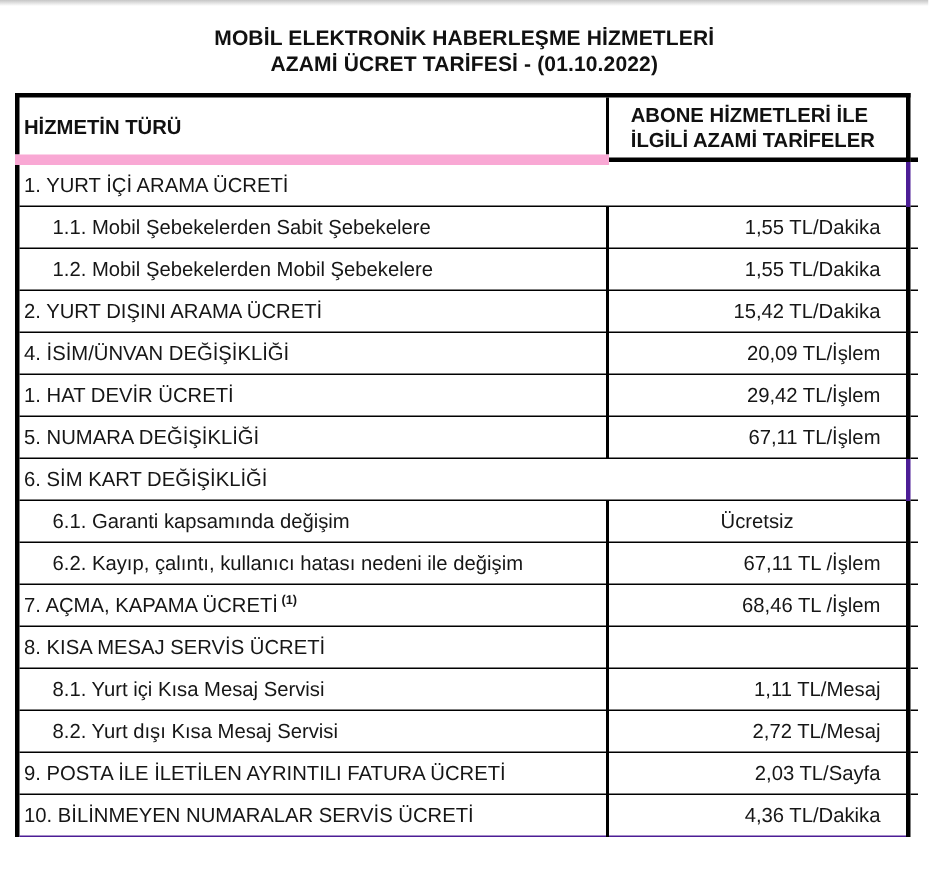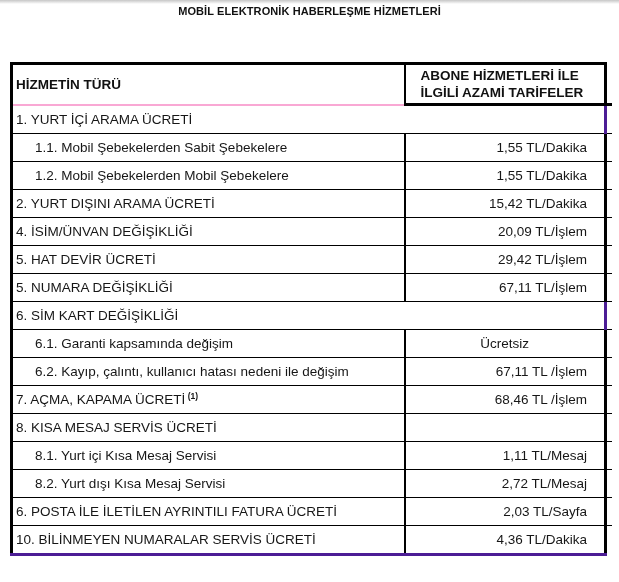--- a/index.html
+++ b/index.html
@@ -16,26 +16,26 @@
     overflow: hidden;
   }
   .top-edge {
     position: absolute;
     top: 0; left: 0;
     width: 619px; height: 4px;
     background: linear-gradient(to bottom, #c6c6c6, #ffffff);
   }
   .doc-title {
     position: absolute;
-    top: 3px;
+    top: 17px;
     left: 0;
     width: 100%;
     text-align: center;
     font-weight: bold;
-    font-size: 11px;
+    font-size: 14px;
     line-height: 16.5px;
     letter-spacing: 0.1px;
     color: #111111;
   }
   .table-wrap {
     position: absolute;
     top: 62px;
     left: 10px;
   }
   table.tariff {
@@ -56,21 +56,21 @@
     text-align: left;
     vertical-align: middle;
     height: 34px;
     padding: 2px 3px 2px 3px;
     line-height: 17px;
     color: #111111;
   }
   th.h-label {
     border-top: 3px solid #000;
     border-left: 3px solid #000;
-    border-bottom: 2px solid #f9a8d4;
+    border-bottom: 7px solid #f9a8d4;
     margin-left: 32px;
   }
   th.h-value {
     border-top: 3px solid #000;
     border-left: 2px solid #000;
     border-right: 3px solid #000;
     border-bottom: 3px solid #000;
     padding-left: 15px;
   }
   th.h-tick {
@@ -101,37 +101,38 @@
   }
   td.value.center {
     text-align: center;
     padding-right: 3px;
   }
   td.tick {
     border: none;
     border-bottom: 1.5px solid #000;
     padding: 0;
   }
-  tr.last td.label, tr.last td.value { border-bottom: 3px solid #4c1d95; margin-left: 16px; }
+  tr.last td.label, tr.last td.value { border-bottom: 1px solid #4c1d95; margin-left: 16px; }
   tr.last td.tick { border-bottom: none; }
 
   sup.fnote {
     font-size: 8.5px;
     font-weight: bold;
     vertical-align: super;
     line-height: 0;
   }
 </style>
 </head>
 <body>
 
 <div class="top-edge"></div>
 
 <div class="doc-title">
   <div>MOBİL ELEKTRONİK HABERLEŞME HİZMETLERİ</div>
+  <div>AZAMİ ÜCRET TARİFESİ - (01.10.2022)</div>
 </div>
 
 <div class="table-wrap">
   <table class="tariff">
     <colgroup>
       <col class="c1">
         <col class="c2">
         <col class="c3">
     </colgroup>
     <thead>
@@ -163,21 +164,21 @@
           <td class="label">2. YURT DIŞINI ARAMA ÜCRETİ</td>
           <td class="value">15,42 TL/Dakika</td>
           <td class="tick"></td>
         </tr>
         <tr>
           <td class="label">4. İSİM/ÜNVAN DEĞİŞİKLİĞİ</td>
           <td class="value">20,09 TL/İşlem</td>
           <td class="tick"></td>
         </tr>
         <tr>
-          <td class="label">5. HAT DEVİR ÜCRETİ</td>
+          <td class="label">1. HAT DEVİR ÜCRETİ</td>
           <td class="value">29,42 TL/İşlem</td>
           <td class="tick"></td>
         </tr>
         <tr>
           <td class="label">5. NUMARA DEĞİŞİKLİĞİ</td>
           <td class="value">67,11 TL/İşlem</td>
           <td class="tick"></td>
         </tr>
         <tr>
           <td class="label span" colspan="2">6. SİM KART DEĞİŞİKLİĞİ</td>
@@ -207,21 +208,21 @@
           <td class="label indent">8.1. Yurt içi Kısa Mesaj Servisi</td>
           <td class="value">1,11 TL/Mesaj</td>
           <td class="tick"></td>
         </tr>
         <tr>
           <td class="label indent">8.2. Yurt dışı Kısa Mesaj Servisi</td>
           <td class="value">2,72 TL/Mesaj</td>
           <td class="tick"></td>
         </tr>
         <tr>
-          <td class="label">6. POSTA İLE İLETİLEN AYRINTILI FATURA ÜCRETİ</td>
+          <td class="label">9. POSTA İLE İLETİLEN AYRINTILI FATURA ÜCRETİ</td>
           <td class="value">2,03 TL/Sayfa</td>
           <td class="tick"></td>
         </tr>
         <tr class="last">
           <td class="label">10. BİLİNMEYEN NUMARALAR SERVİS ÜCRETİ</td>
           <td class="value">4,36 TL/Dakika</td>
           <td class="tick"></td>
         </tr>
       </tbody>
   </table>

